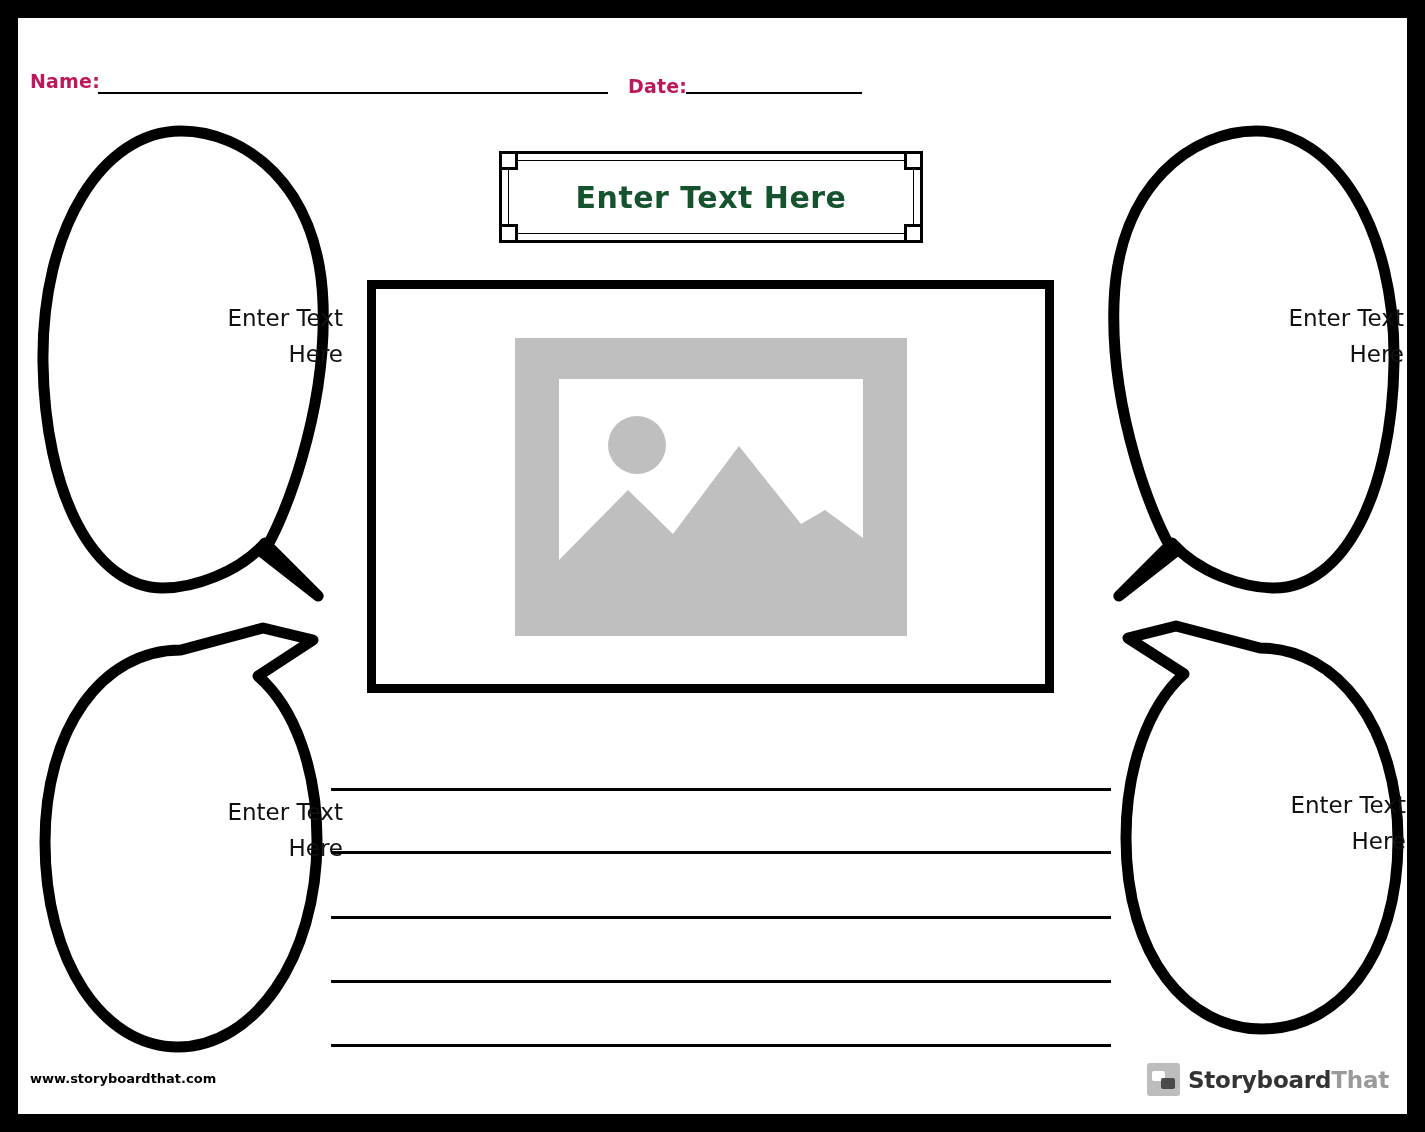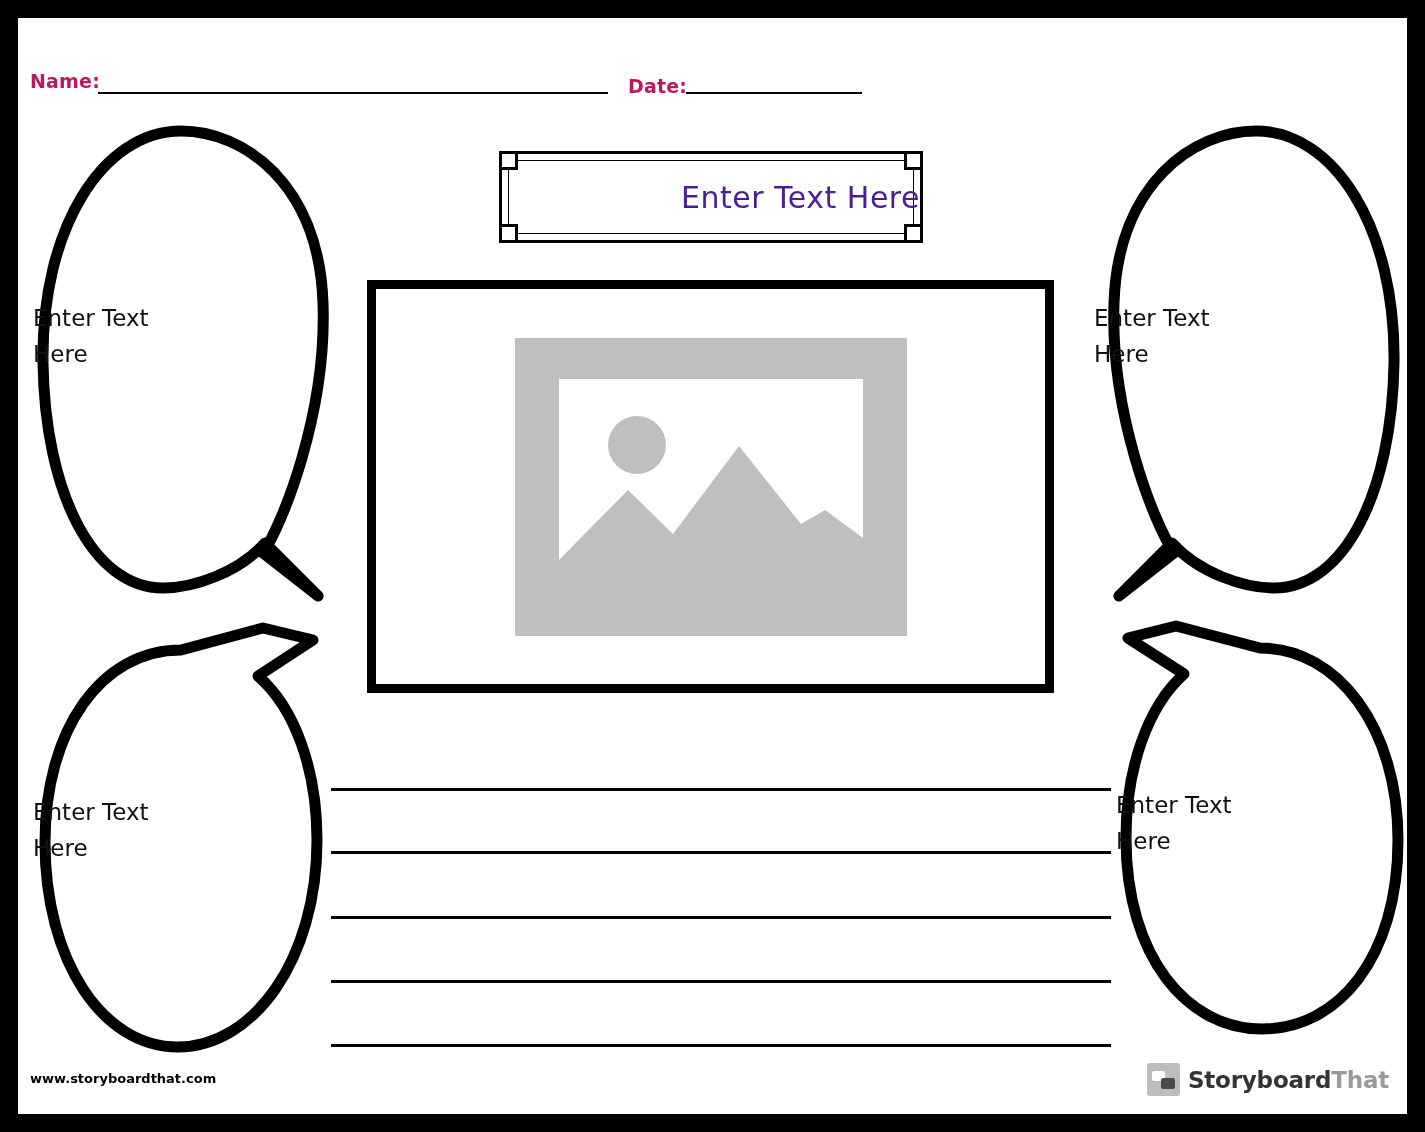--- a/index.html
+++ b/index.html
@@ -75,25 +75,25 @@
     top: 6px;
     bottom: 6px;
     border: 1px solid #000;
     box-sizing: border-box;
   }
   .title-text {
     position: absolute;
     left: 0; right: 0;
     top: 50%;
     transform: translateY(-50%);
-    text-align: right;
-    font-family: "DejaVu Sans", sans-serif;
-    font-weight: normal;
+    text-align: center;
+    font-family: "DejaVu Sans", sans-serif;
+    font-weight: bold;
     font-size: 30px;
-    color: #4c1d95;
+    color: #14532d;
     letter-spacing: 0.5px;
   }
   .corner {
     position: absolute;
     width: 19px;
     height: 19px;
     background: #fff;
     border: 3px solid #000;
     box-sizing: border-box;
   }
@@ -126,21 +126,21 @@
   .bubble {
     position: absolute;
   }
   .bubble svg {
     display: block;
   }
   .bubble-text {
     position: absolute;
     left: 0;
     width: 100%;
-    text-align: left;
+    text-align: right;
     font-family: "DejaVu Sans", sans-serif;
     font-size: 23px;
     color: #111;
     line-height: 1.55;
     pointer-events: none;
   }
 
   .bubble-tl { left: 15px; top: 105px; width: 310px; height: 480px; }
   .bubble-tl .bubble-text { top: 178px; }
   .bubble-bl { left: 15px; top: 592px; width: 310px; height: 448px; }

